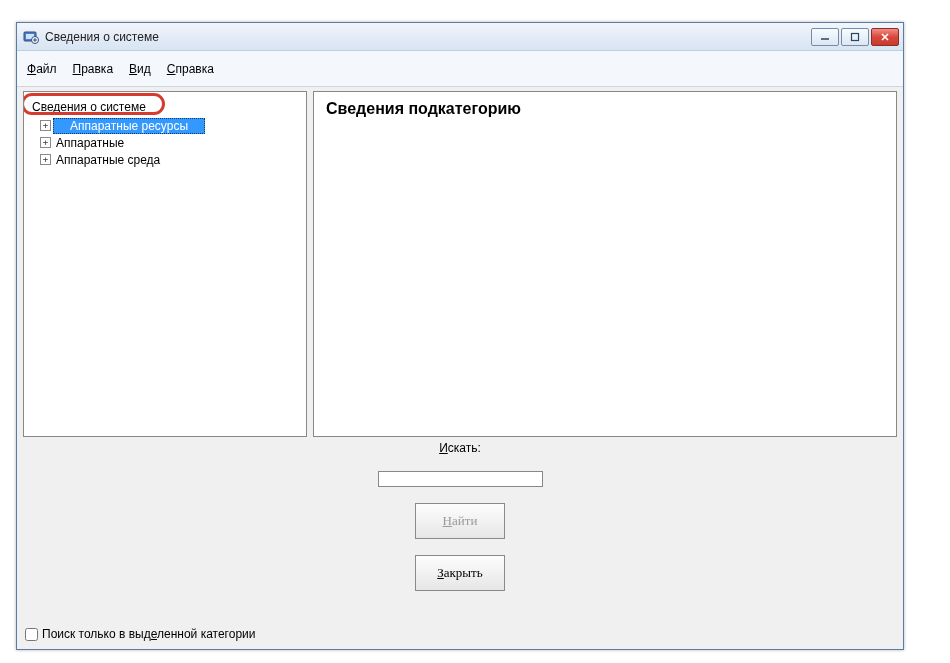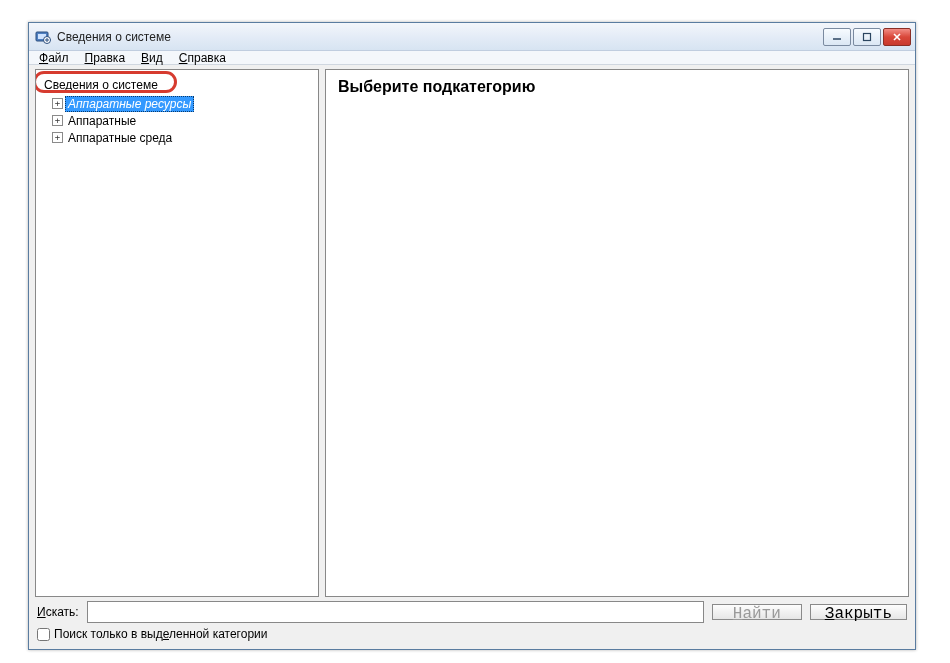--- a/index.html
+++ b/index.html
@@ -6,21 +6,21 @@
   html, body {
     margin: 0; padding: 0;
     width: 950px; height: 663px;
     font-family: "Segoe UI", Tahoma, sans-serif;
     font-size: 12px;
     background: #fff;
     overflow: hidden;
   }
   .window {
     position: absolute;
-    left: 28px; top: 22px;
+    left: 16px; top: 22px;
     width: 888px; height: 628px;
     border: 1px solid #5a7ca0;
     background: #fff;
     box-shadow: 0 0 3px rgba(0,0,0,0.3);
     display: flex;
     flex-direction: column;
   }
   
   .titlebar {
     height: 28px;
@@ -49,21 +49,21 @@
     cursor:default;
   }
   .win-btn.close {
     background:linear-gradient(#f28d85,#d9473a 50%,#c83a2e);
     border-color:#8a2e25;
     color:#fff;
   }
   .win-btn svg { width:10px; height:10px; }
   
   .menubar {
-    height:14px;
+    height:36px;
     padding:0 2px;
     display:flex;
     align-items:center;
     background:#f4f7fb;
     border-bottom:1px solid #d0d7e0;
   }
   .menu-item {
     padding:2px 8px;
     color:#000;
     cursor:default;
@@ -129,60 +129,61 @@
     color:#3a3a3a;
     font-family:monospace;
   }
   .tree-label {
     padding:1px 3px;
   }
   .tree-label.selected {
     background:#3399ff;
     color:#fff;
     border:1px dotted #0a3a6a;
+    padding:0 16px;
+  }
+  
+  .searchbar {
+    display:flex;
+    align-items:center;
+    gap:16px;
     padding:0 2px;
-    font-style:italic;
-  }
-  
-  .searchbar {
-    display:flex;
-    align-items:center;
-    gap:8px;
-    padding:0 2px;
+    flex-direction:column;
   }
   .search-label { color:#000; }
   .search-input {
     flex:1;
     height:22px;
     border:1px solid #888;
     background:#fff;
     padding:0 4px;
     font-family:inherit; font-size:12px;
   }
   .btn {
-    height:16px;
+    height:36px;
     min-width:90px;
     padding:0 14px;
     border:1px solid #8a8a8a;
     background:linear-gradient(#fdfdfd,#e6e6e6);
     color:#000;
-    font-family:Liberation Mono, monospace; font-size:16px;
+    font-family:Liberation Serif, serif; font-size:13px;
     cursor:default;
   }
   .btn.disabled { color:#9a9a9a; }
   
   .checkrow {
     display:flex;
     gap:20px;
     align-items:center;
     padding:0 2px 2px 2px;
   }
   .chk {
     display:flex; align-items:center; gap:4px;
     color:#000;
+    margin-top:32px;
   }
   .chk input[type=checkbox] {
     width:13px; height:13px;
     margin:0;
   }
 </style>
 </head>
 <body>
 
 <div class="window">
@@ -242,21 +243,21 @@
             <span class="tree-label">Аппаратные</span>
           </div>
           <div class="tree-row">
             <span class="expander">+</span>
             <span class="tree-label">Аппаратные среда</span>
           </div>
         </div>
       </div>
 
       <div class="content-pane">
-        <div class="content-heading">Выберите подкатегорию</div>
+        <div class="content-heading">Сведения подкатегорию</div>
       </div>
 
     </div>
 
     <div class="searchbar">
       <span class="search-label"><u>И</u>скать:</span>
       <input class="search-input" type="text" value="" style="">
       <button class="btn disabled"><u>Н</u>айти</button>
       <button class="btn"><u>З</u>акрыть</button>
     </div>

